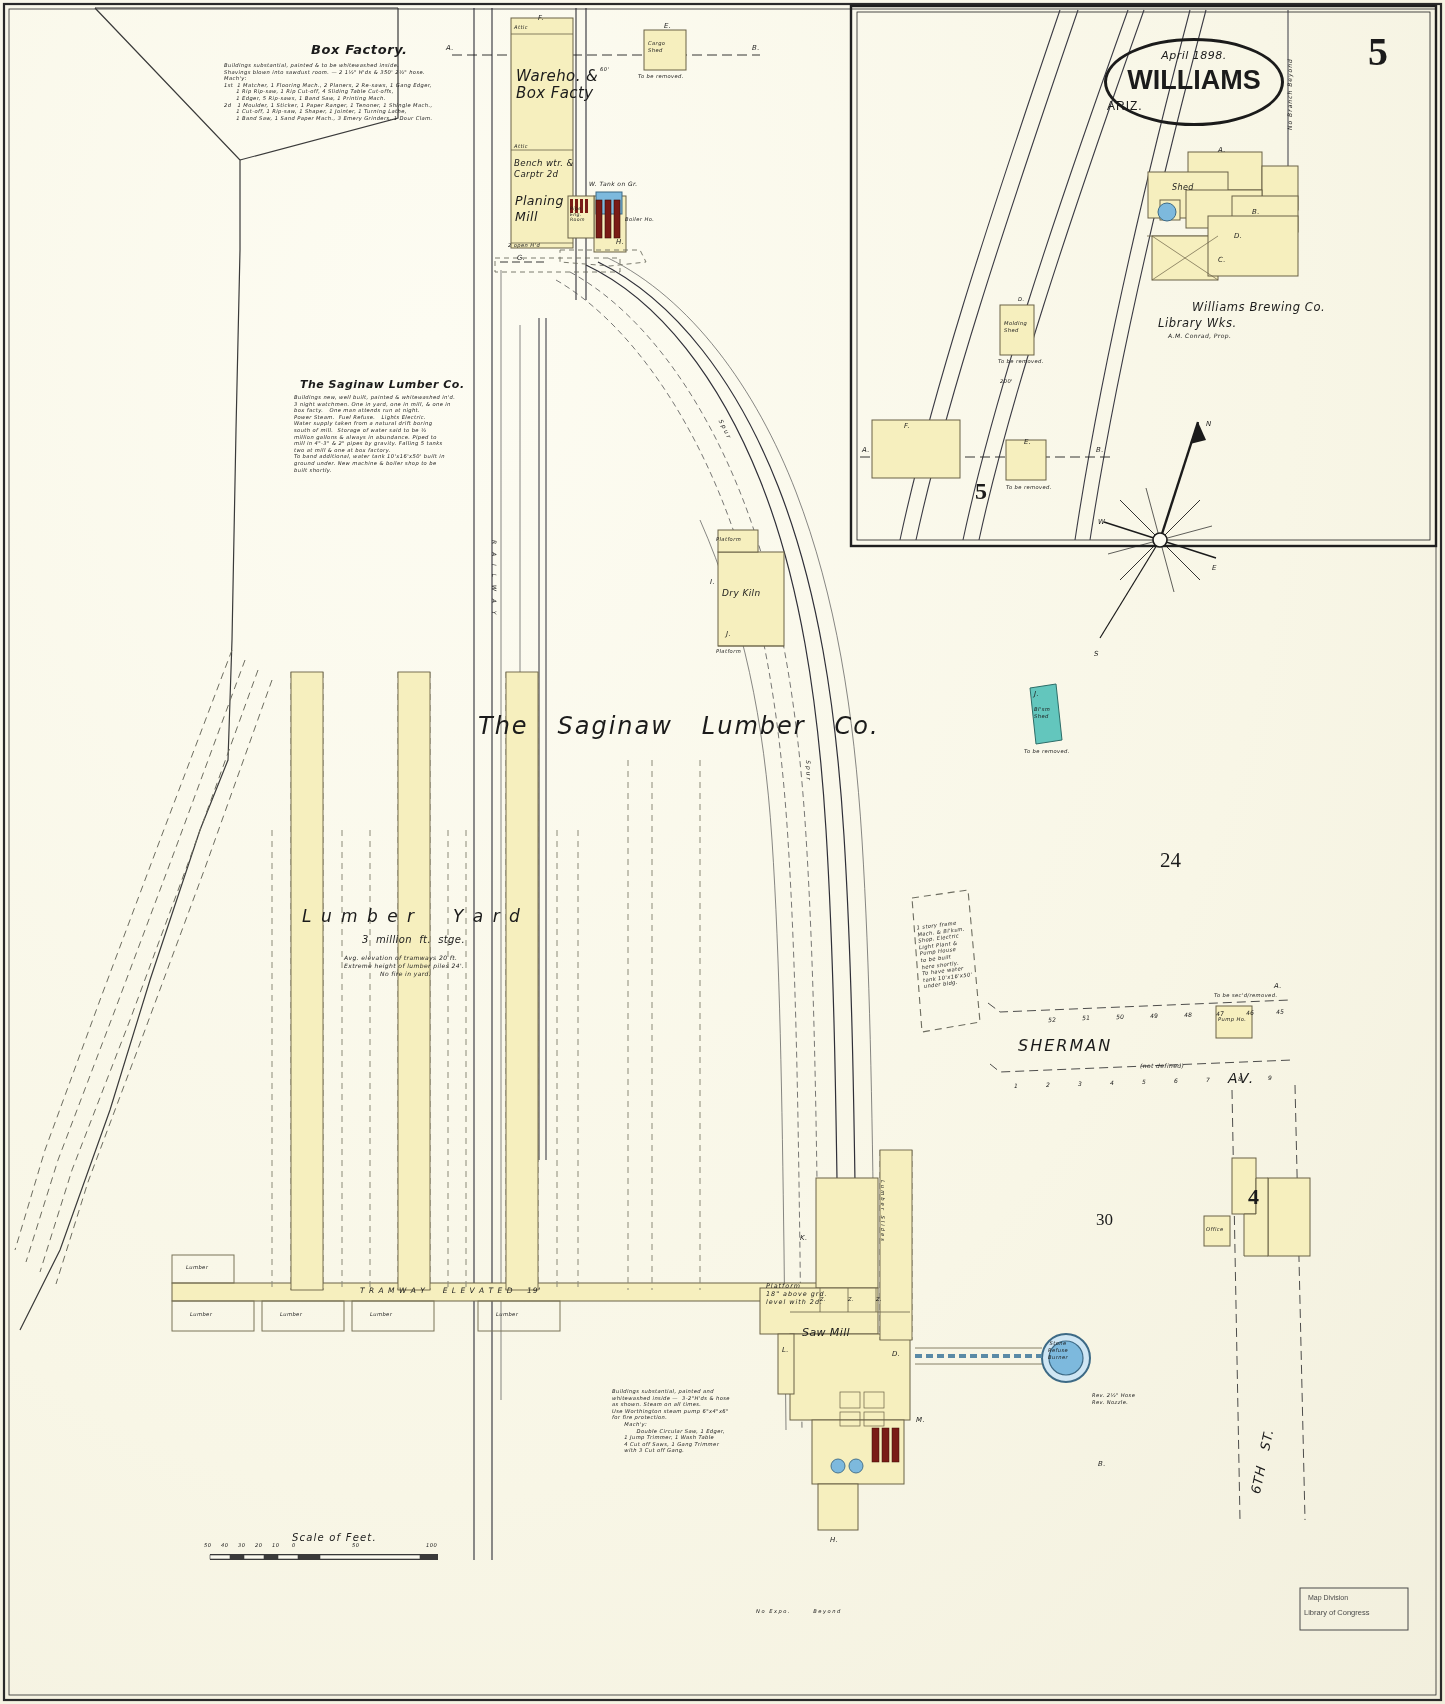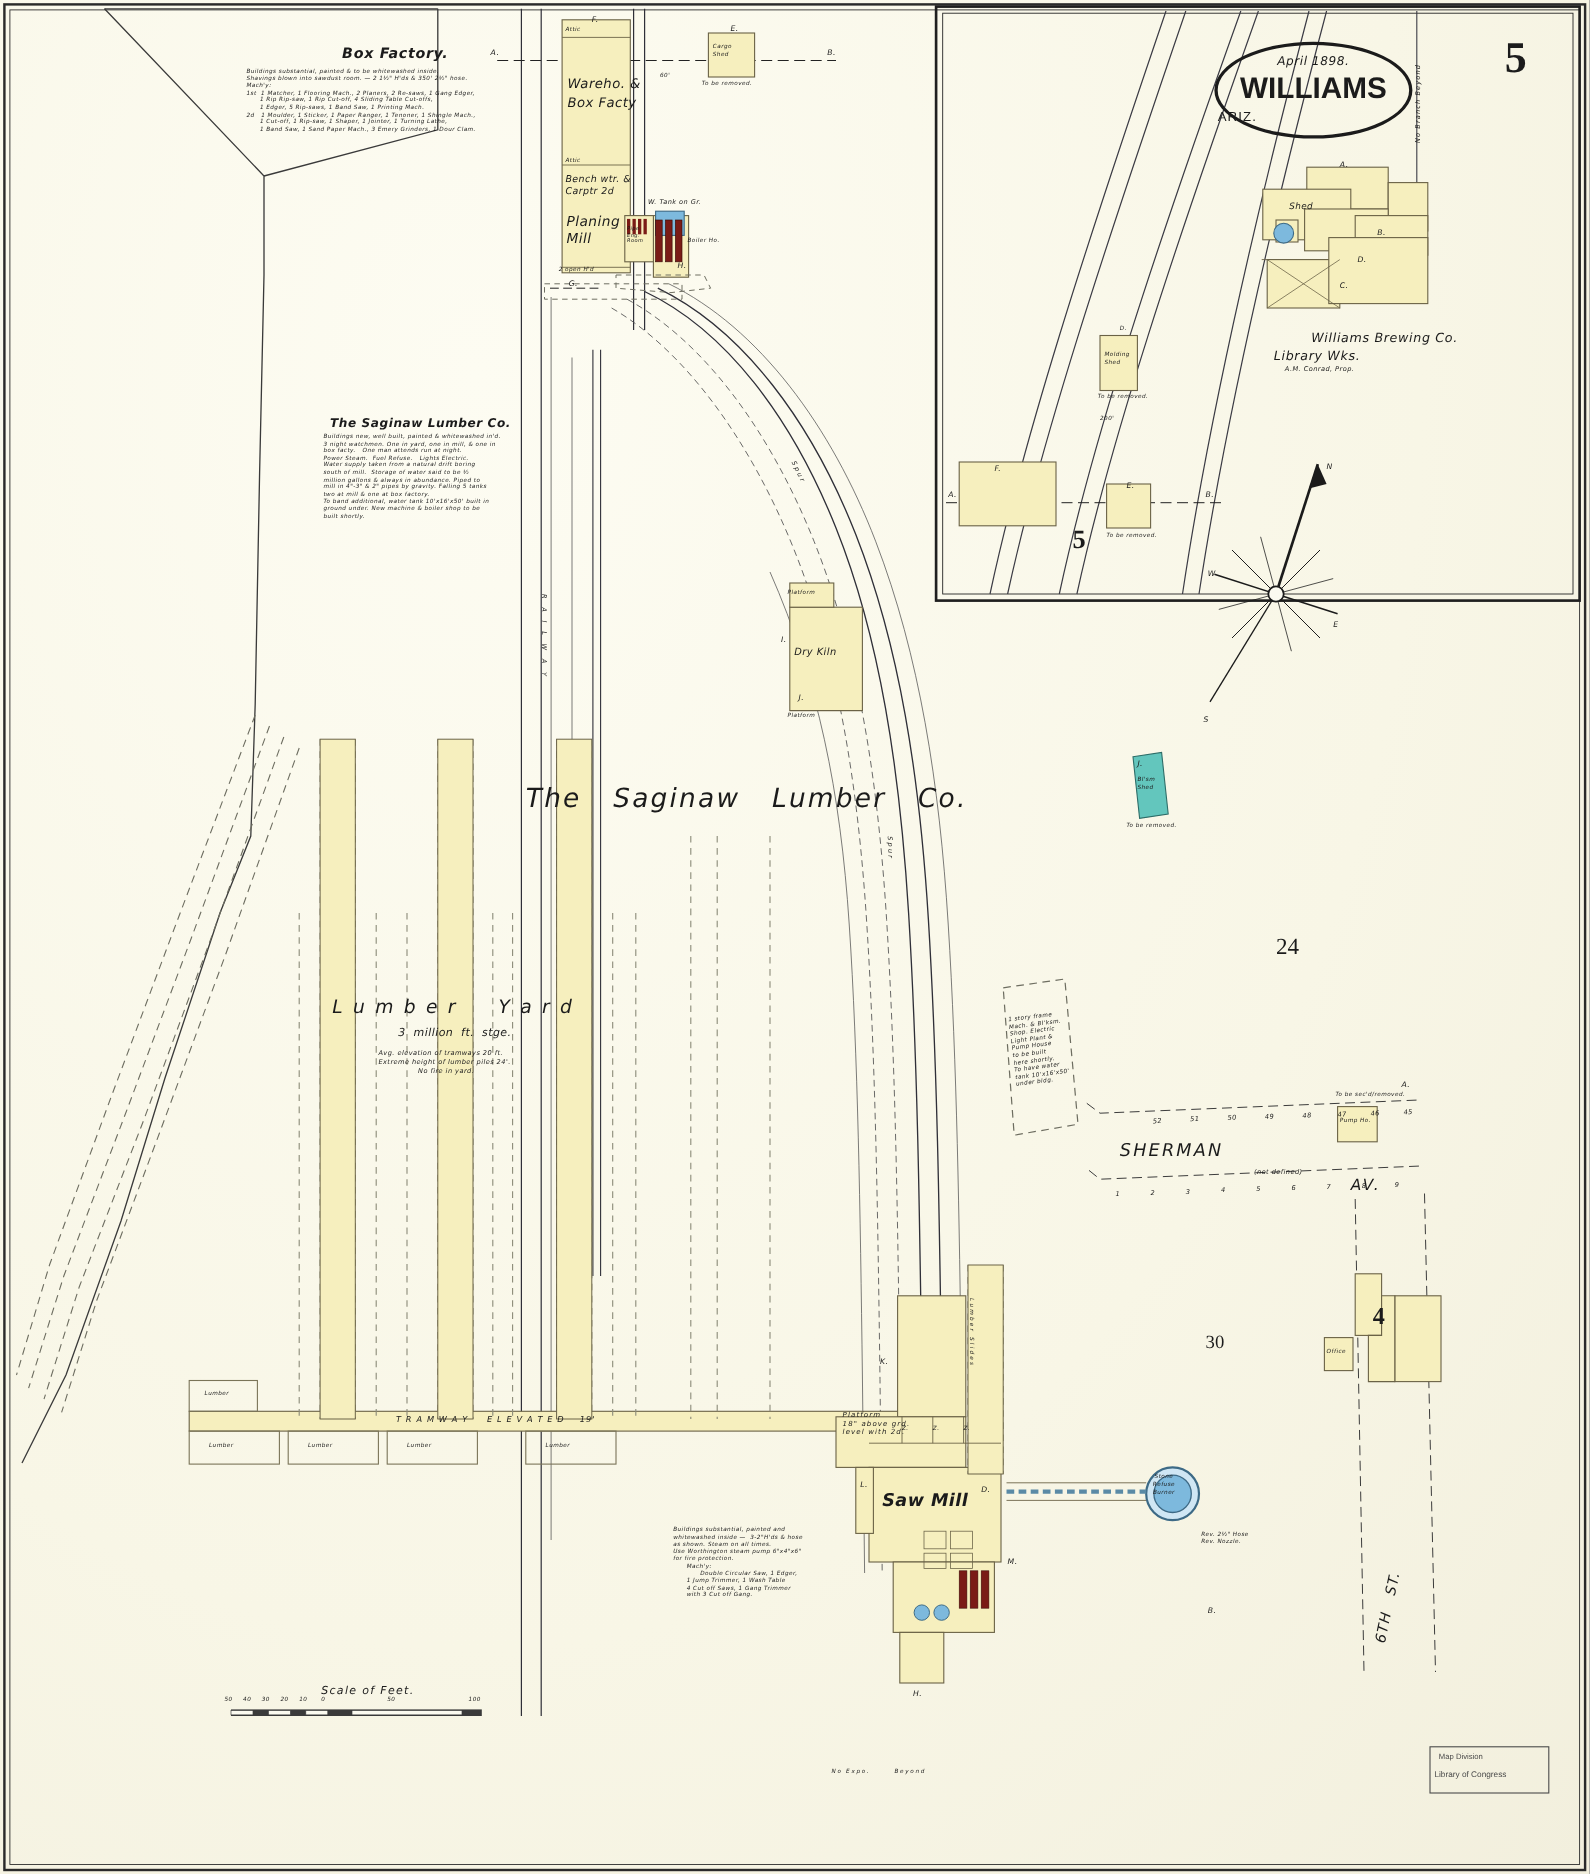--- a/index.html
+++ b/index.html
@@ -297,41 +297,41 @@
 Mach. &amp; Bl'ksm.
 Shop. Electric
 Light Plant &amp;
 Pump House
 to be built
 here shortly.
 To have water
 tank 10'x16'x50'
 under bldg.</div>
 
-  <div class="lbl hand" style="left:516px;top:68px;font-size:12px;line-height:17px;">Wareho. &amp;
+  <div class="lbl hand" style="left:516px;top:68px;font-size:15px;line-height:17px;">Wareho. &amp;
 Box Facty</div>
   <div class="lbl hand" style="left:514px;top:158px;font-size:8.6px;line-height:11px;">Bench wtr. &amp;
 Carptr 2d</div>
   <div class="lbl hand" style="left:515px;top:193px;font-size:12.5px;line-height:16px;">Planing
 Mill</div>
   <div class="lbl hand tiny" style="left:514px;top:24px;">Attic</div>
   <div class="lbl hand tiny" style="left:514px;top:143px;">Attic</div>
   <div class="lbl hand tiny" style="left:508px;top:242px;">2 open H'd</div>
   <div class="lbl hand tiny2" style="left:589px;top:180px;">W. Tank on Gr.</div>
   <div class="lbl hand" style="left:570px;top:206px;font-size:4.6px;line-height:5.6px;">Pipe
 Eng.
 Room</div>
   <div class="lbl hand tiny" style="left:625px;top:216px;">Boiler Ho.</div>
   <div class="lbl hand tiny" style="left:648px;top:40px;line-height:7px;">Cargo
 Shed</div>
   <div class="lbl hand tiny" style="left:638px;top:73px;">To be removed.</div>
   <div class="lbl hand" style="left:722px;top:588px;font-size:9px;">Dry Kiln</div>
   <div class="lbl hand tiny" style="left:716px;top:536px;">Platform</div>
   <div class="lbl hand tiny" style="left:716px;top:648px;">Platform</div>
-  <div class="lbl hand" style="left:802px;top:1326px;font-size:16px;font-weight:bold;margin-top:28px;">Saw Mill</div>
+  <div class="lbl hand" style="left:802px;top:1326px;font-size:11px;font-weight:normal;">Saw Mill</div>
   <div class="lbl hand tiny" style="left:1048px;top:1340px;line-height:7px;text-align:center;">Stone
 Refuse
 Burner</div>
   <div class="lbl hand tiny" style="left:600px;top:66px;">60'</div>
   <div class="lbl hand tiny" style="left:1092px;top:1392px;line-height:7px;">Rev. 2½" Hose
 Rev. Nozzle.</div>
   <div class="lbl hand tiny" style="left:756px;top:1608px;letter-spacing:1.5px;">No Expo.       Beyond</div>
   <div class="lbl hand tiny" style="left:1034px;top:706px;line-height:7px;">Bl'sm
 Shed</div>
   <div class="lbl hand tiny" style="left:1024px;top:748px;">To be removed.</div>

